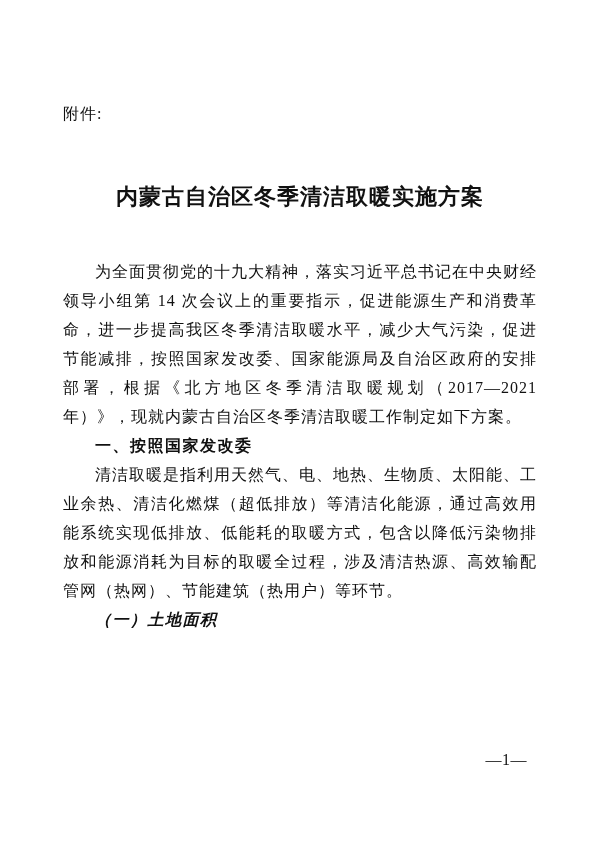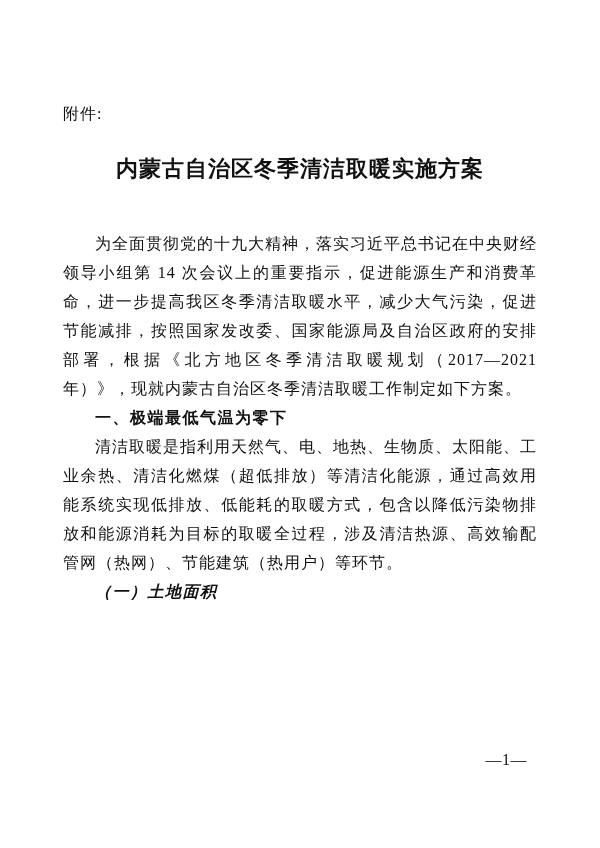--- a/index.html
+++ b/index.html
@@ -17,21 +17,21 @@
     color: #111111;
     font-family: "Liberation Serif", "DejaVu Serif", serif;
     overflow: hidden;
   }
   .attachment {
     font-size: 16px;
     line-height: 22px;
     letter-spacing: 1px;
   }
   .doc-title {
-    margin: 28px 0 0 0;
+    margin: 56px 0 0 0;
     text-align: center;
     font-size: 22px;
     font-weight: bold;
     letter-spacing: 1px;
     line-height: 32px;
     font-family: "Liberation Serif", "DejaVu Serif", serif;
   }
   .body-text {
     margin: 0;
     font-size: 16px;
@@ -67,21 +67,21 @@
 </head>
 <body>
 
 <div class="page">
   <div class="attachment">附件:</div>
 
   <h1 class="doc-title">内蒙古自治区冬季清洁取暖实施方案</h1>
 
   <p class="body-text first-para">为全面贯彻党的十九大精神，落实习近平总书记在中央财经领导小组第 14 次会议上的重要指示，促进能源生产和消费革命，进一步提高我区冬季清洁取暖水平，减少大气污染，促进节能减排，按照国家发改委、国家能源局及自治区政府的安排部署，根据《北方地区冬季清洁取暖规划（2017—2021 年）》，现就内蒙古自治区冬季清洁取暖工作制定如下方案。</p>
 
-  <p class="body-text heading-hei">一、极端最低气温为零下</p>
+  <p class="body-text heading-hei">一、按照国家发改委</p>
 
   <p class="body-text">清洁取暖是指利用天然气、电、地热、生物质、太阳能、工业余热、清洁化燃煤（超低排放）等清洁化能源，通过高效用能系统实现低排放、低能耗的取暖方式，包含以降低污染物排放和能源消耗为目标的取暖全过程，涉及清洁热源、高效输配管网（热网）、节能建筑（热用户）等环节。</p>
 
 
   <p class="body-text heading-kai">（一）土地面积</p>
 
   <div class="page-number">—1—</div>
 </div>
 
 </body></html>

